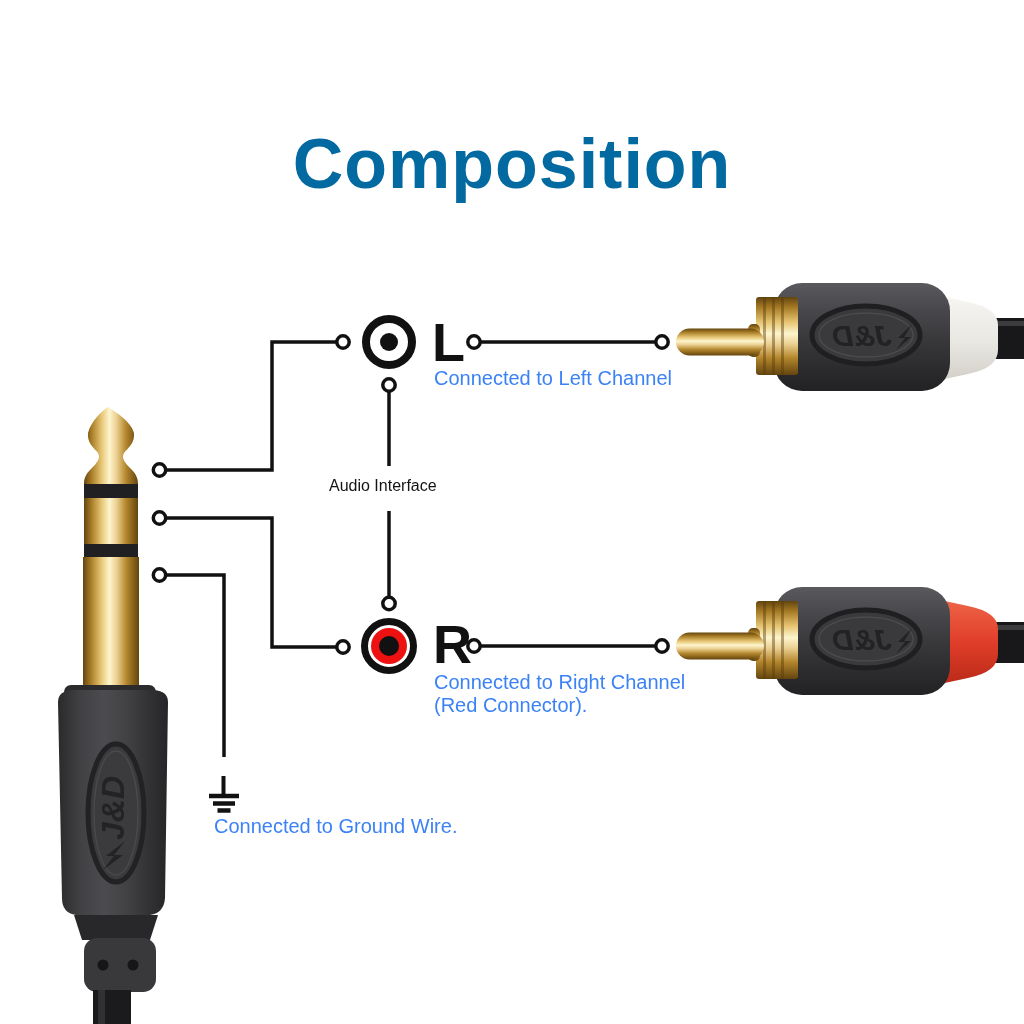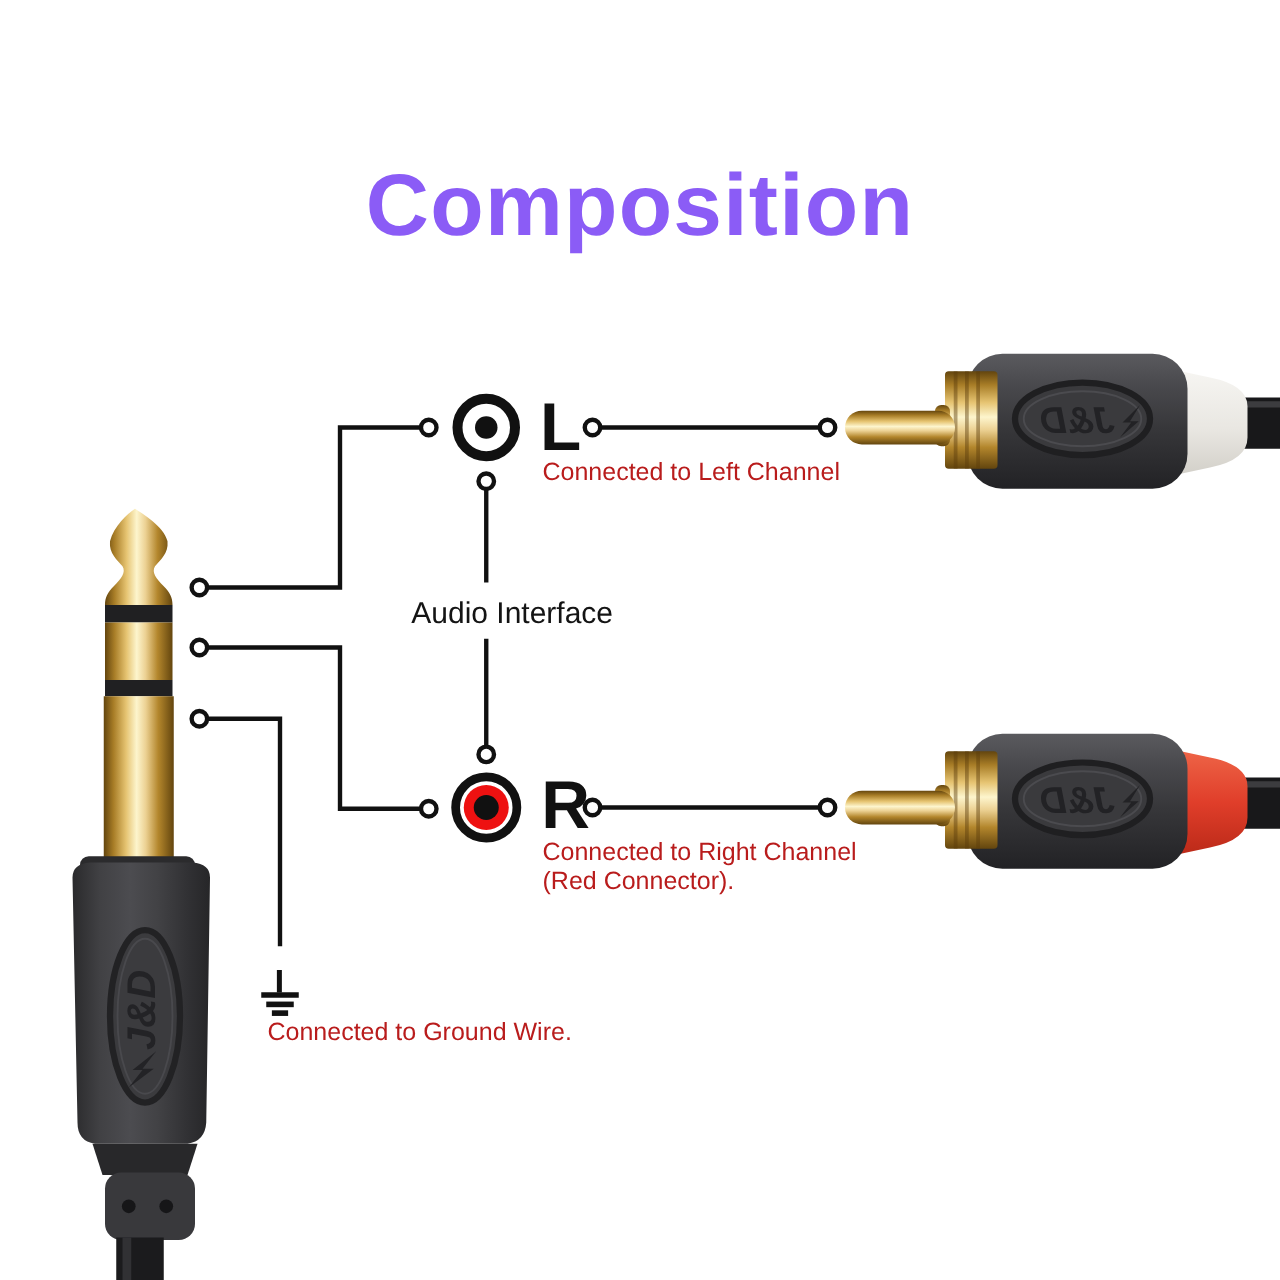--- a/index.html
+++ b/index.html
@@ -1,35 +1,35 @@
 <!DOCTYPE html>
 <html><head>
 <meta charset="utf-8">
 <style>
   html,body{margin:0;padding:0;background:#fff;}
   #canvas{position:relative;width:1024px;height:1024px;background:#ffffff;overflow:hidden;
           font-family:"Liberation Sans",sans-serif;color:#111;}
   .title{position:absolute;top:124px;left:0;width:100%;text-align:center;margin:0;
-         font-size:70px;font-weight:bold;color:#8b5cf6;letter-spacing:1px;}
+         font-size:70px;font-weight:bold;color:#0369a1;letter-spacing:1px;}
   svg{position:absolute;display:block;}
   svg text{font-family:"Liberation Sans",sans-serif;}
 
   
   .rca-symbol{position:absolute;border:8px solid #111;border-radius:50%;background:#fff;
               display:flex;align-items:center;justify-content:center;box-sizing:content-box;}
   .l-symbol{left:362px;top:315px;width:38px;height:38px;}
   .l-symbol .dot{width:18px;height:18px;border-radius:50%;background:#111;}
   .r-symbol{left:361px;top:618px;width:42px;height:42px;border-width:7px;}
   .r-symbol .red{width:36px;height:36px;border-radius:50%;background:#ee1111;
                  display:flex;align-items:center;justify-content:center;}
   .r-symbol .red .dot{width:20px;height:20px;border-radius:50%;background:#111;}
 
   .chan-letter{position:absolute;font-size:54px;font-weight:bold;line-height:1;color:#111;}
-  .desc{position:absolute;font-size:20px;line-height:23px;color:#b91c1c;}
-  .ai-label{position:absolute;font-size:24px;color:#141414;}
+  .desc{position:absolute;font-size:20px;line-height:23px;color:#3b82f6;}
+  .ai-label{position:absolute;font-size:16px;color:#141414;}
 </style>
 </head>
 <body>
 
 <div id="canvas">
 
   <h1 class="title">Composition</h1>
 
   <svg width="0" height="0" aria-hidden="true">
     <defs>

